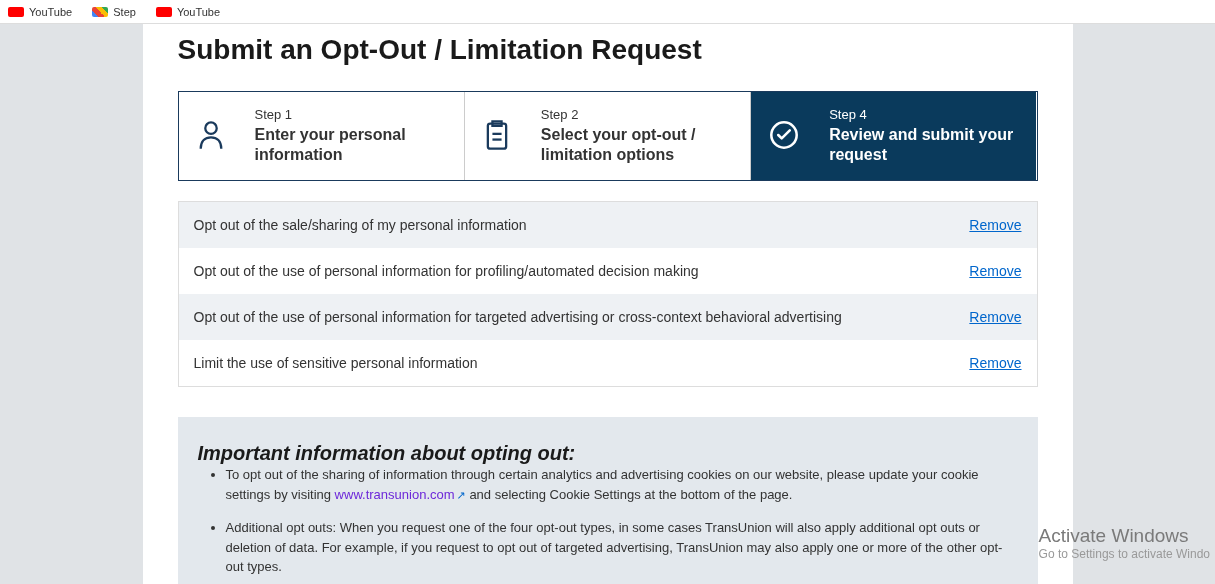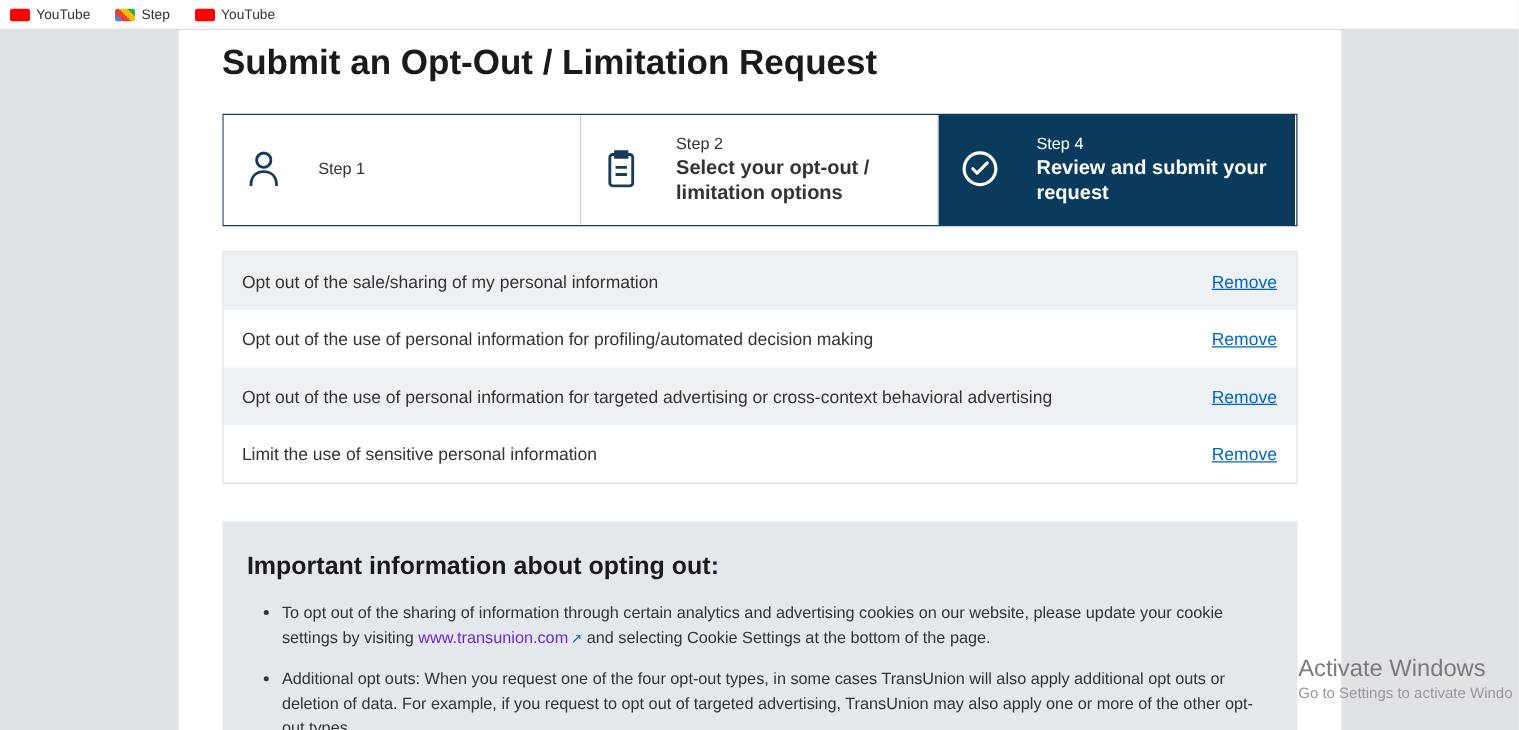--- a/index.html
+++ b/index.html
@@ -111,21 +111,21 @@
       font-size: 14px;
     }
     .info-box {
       background: #e3e8ed;
       padding: 25px 20px;
     }
     .info-title {
       font-size: 20px;
       font-weight: bold;
       color: #1a1a1a;
-      margin-bottom: 15px;
+      font-style: italic;
     }
     .info-list {
       list-style: disc;
       padding-left: 28px;
     }
     .info-list li {
       font-size: 13px;
       line-height: 1.5;
       color: #333;
       margin-bottom: 14px;
@@ -184,20 +184,21 @@
     <div class="stepper">
       <div class="step">
         <span class="step-icon">
           <svg width="28" height="32" viewBox="0 0 24 28" fill="none" stroke="#1a3a5c" stroke-width="2">
             <circle cx="12" cy="8" r="5"></circle>
             <path d="M3 26 C3 19 7 16 12 16 C17 16 21 19 21 26"></path>
           </svg>
         </span>
         <div class="step-text">
           <div class="step-label">Step 1</div>
+          <div class="step-title">Enter your personal information</div>
         </div>
       </div>
       <div class="step">
         <span class="step-icon">
           <svg width="28" height="32" viewBox="0 0 24 28" fill="none" stroke="#1a3a5c" stroke-width="2">
             <rect x="4" y="4" width="16" height="22" rx="2"></rect>
             <path d="M8 2 h8 v4 h-8 z"></path>
             <line x1="8" y1="13" x2="16" y2="13"></line>
             <line x1="8" y1="18" x2="16" y2="18"></line>
           </svg>

